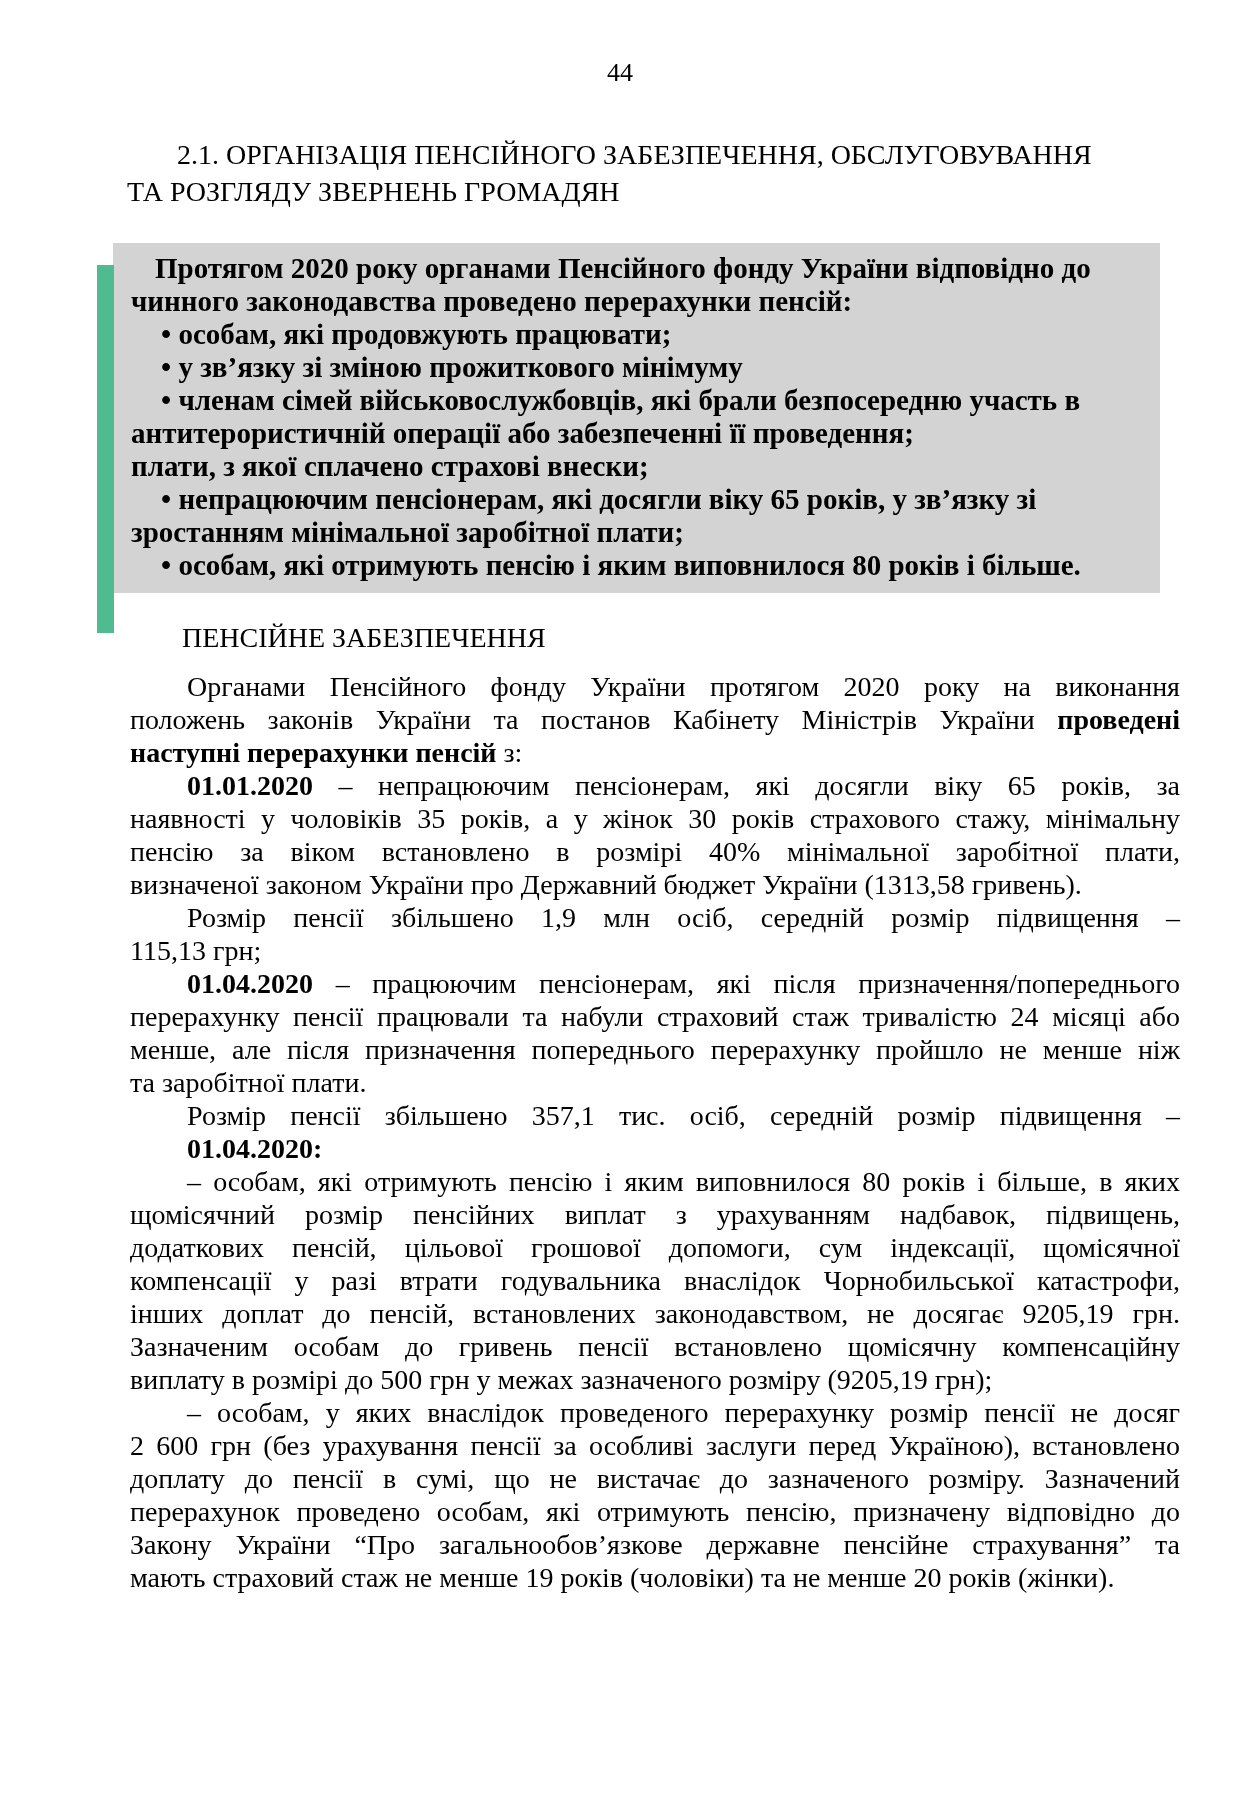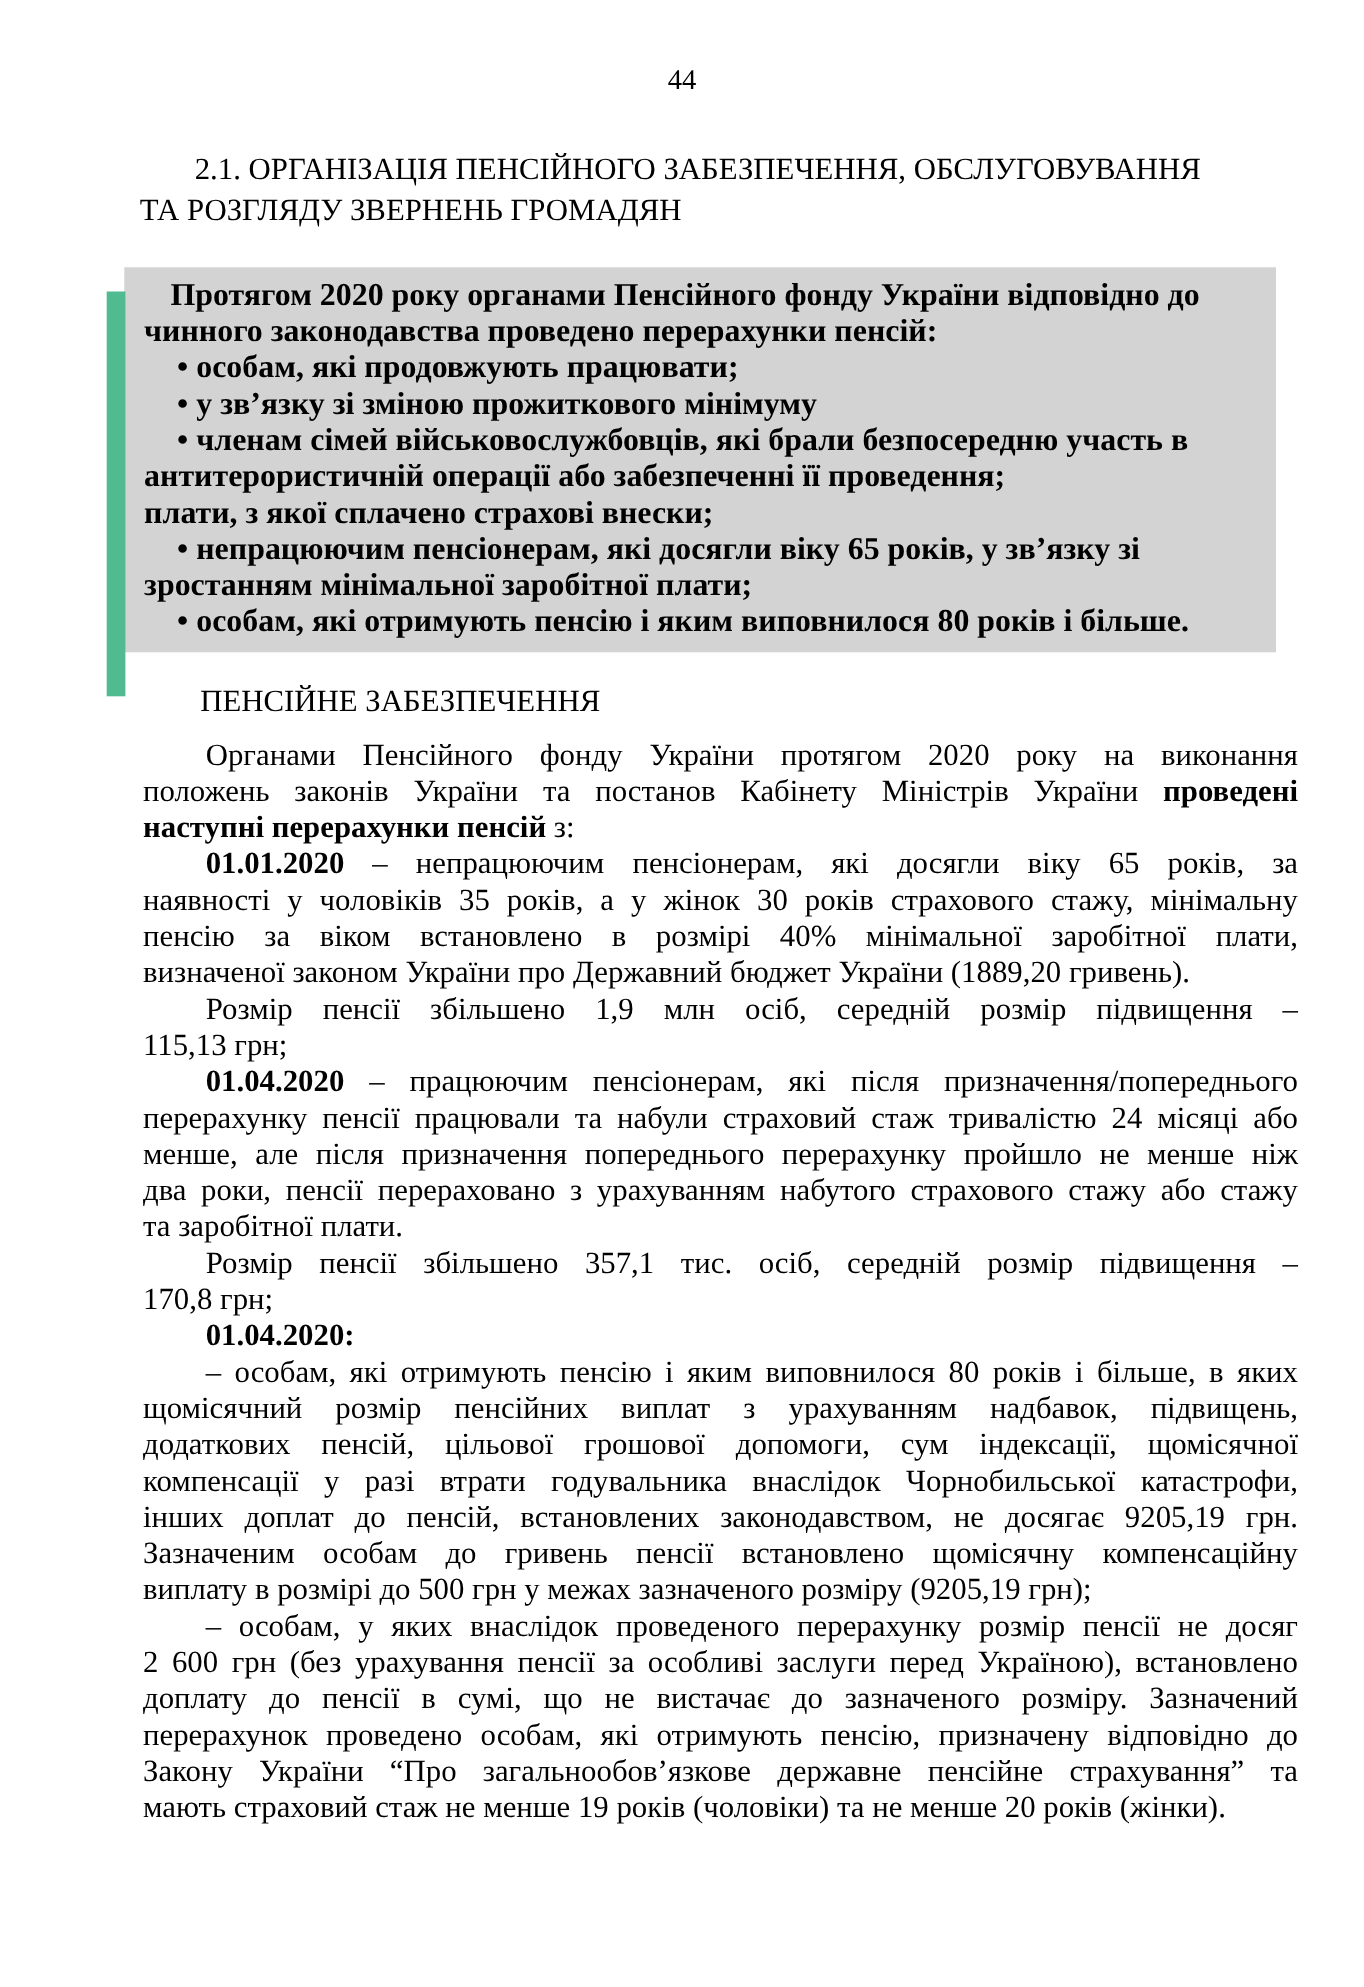--- a/index.html
+++ b/index.html
@@ -105,36 +105,34 @@
   <div class="body-text">
       <div class="para">
         <div class="line first"><span>Органами Пенсійного фонду України протягом 2020 року на виконання</span></div>
         <div class="line"><span>положень законів України та постанов Кабінету Міністрів України </span><span class="b">проведені</span></div>
         <div class="line last"><span class="b">наступні перерахунки пенсій</span><span> з:</span></div>
       </div>
       <div class="para">
         <div class="line first"><span class="b">01.01.2020</span><span> – непрацюючим пенсіонерам, які досягли віку 65 років, за</span></div>
         <div class="line"><span>наявності у чоловіків 35 років, а у жінок 30 років страхового стажу, мінімальну</span></div>
         <div class="line"><span>пенсію за віком встановлено в розмірі 40% мінімальної заробітної плати,</span></div>
-        <div class="line last"><span>визначеної законом України про Державний бюджет України (1889,20 гривень).</span></div>
+        <div class="line last"><span>визначеної законом України про Державний бюджет України (1313,58 гривень).</span></div>
       </div>
       <div class="para">
         <div class="line first"><span>Розмір пенсії збільшено 1,9 млн осіб, середній розмір підвищення –</span></div>
         <div class="line last"><span>115,13 грн;</span></div>
       </div>
       <div class="para">
         <div class="line first"><span class="b">01.04.2020</span><span> – працюючим пенсіонерам, які після призначення/попереднього</span></div>
         <div class="line"><span>перерахунку пенсії працювали та набули страховий стаж тривалістю 24 місяці або</span></div>
         <div class="line"><span>менше, але після призначення попереднього перерахунку пройшло не менше ніж</span></div>
-        <div class="line"><span>два роки, пенсії перераховано з урахуванням набутого страхового стажу або стажу</span></div>
         <div class="line last"><span>та заробітної плати.</span></div>
       </div>
       <div class="para">
         <div class="line first"><span>Розмір пенсії збільшено 357,1 тис. осіб, середній розмір підвищення –</span></div>
-        <div class="line last"><span>170,8 грн;</span></div>
       </div>
       <div class="para">
         <div class="line first last"><span class="b">01.04.2020:</span></div>
       </div>
       <div class="para">
         <div class="line first"><span>– особам, які отримують пенсію і яким виповнилося 80 років і більше, в яких</span></div>
         <div class="line"><span>щомісячний розмір пенсійних виплат з урахуванням надбавок, підвищень,</span></div>
         <div class="line"><span>додаткових пенсій, цільової грошової допомоги, сум індексації, щомісячної</span></div>
         <div class="line"><span>компенсації у разі втрати годувальника внаслідок Чорнобильської катастрофи,</span></div>
         <div class="line"><span>інших доплат до пенсій, встановлених законодавством, не досягає 9205,19 грн.</span></div>

